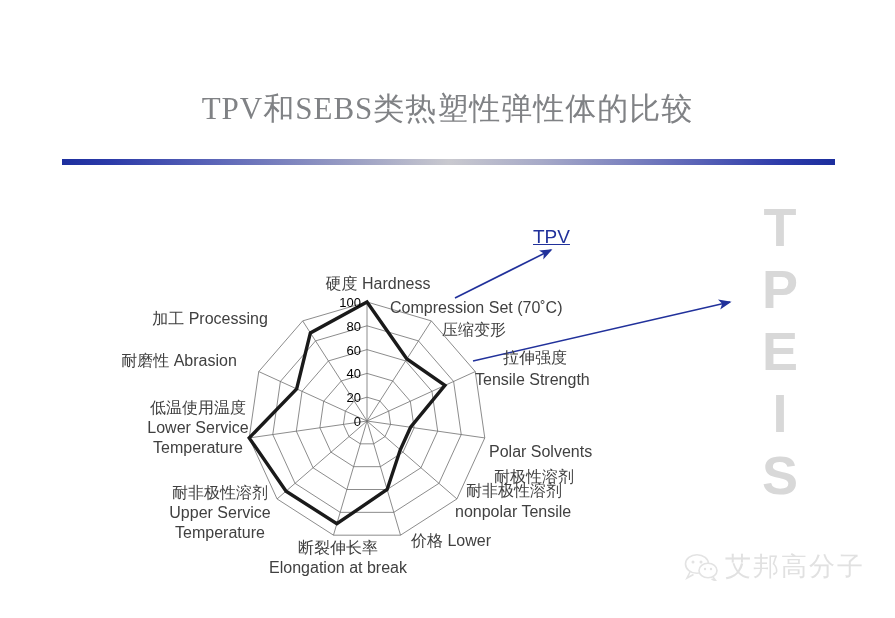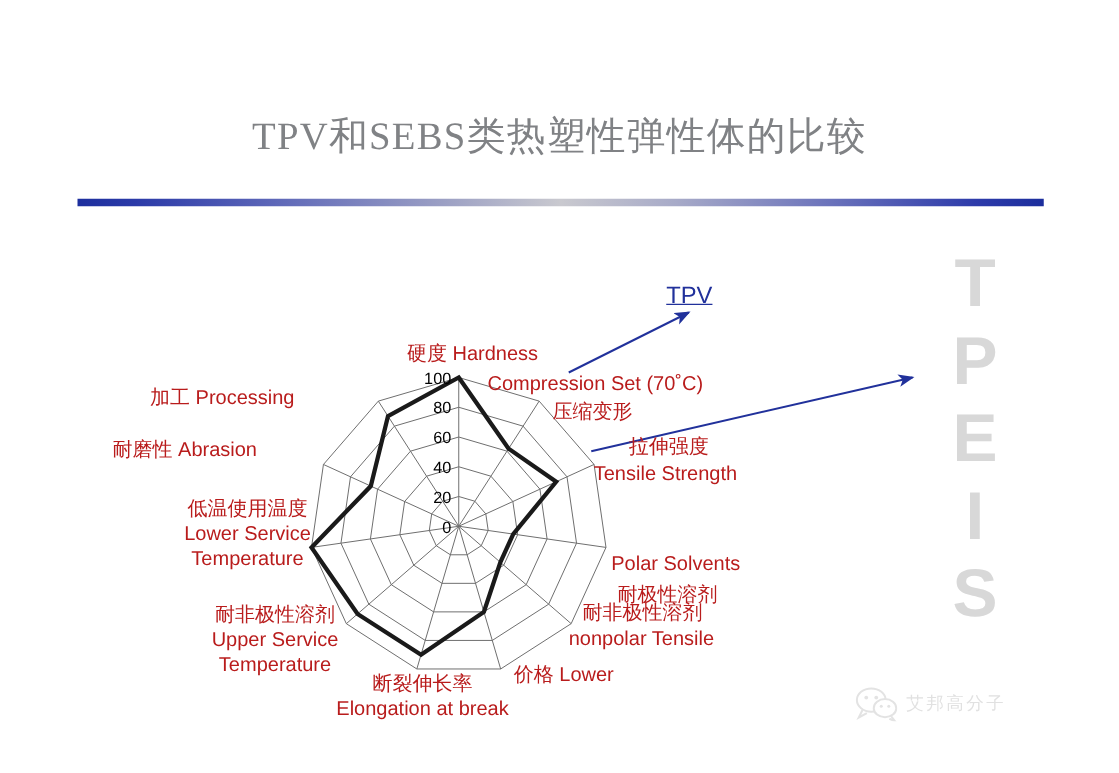--- a/index.html
+++ b/index.html
@@ -36,33 +36,33 @@
   
   #tpv-label{
     position:absolute;left:533px;top:226px;
     font-size:19px;color:#21319b;
     text-decoration:underline;
     font-family:"Liberation Sans","DejaVu Sans",sans-serif;
   }
 
   
   .cap{
-    position:absolute;color:#b91c1c;
+    position:absolute;color:#404040;
     font-size:16px;line-height:19px;white-space:nowrap;
   }
   .cap.ctr{text-align:center;}
-  .cap.rt{text-align:left;}
+  .cap.rt{text-align:center;}
 
   
   #logo{
     position:absolute;left:684px;top:549px;
     display:flex;align-items:center;gap:7px;color:#e3e3e3;
   }
   #logo-text{
-    font-size:14px;letter-spacing:2px;color:#e1e1e1;
+    font-size:26px;letter-spacing:2px;color:#e1e1e1;
     font-family:Liberation Mono, monospace;
   }
 </style>
 </head>
 <body>
 
 <div id="slide">
 
   <div id="title">TPV和SEBS类热塑性弹性体的比较</div>
   <div id="title-rule"></div>

